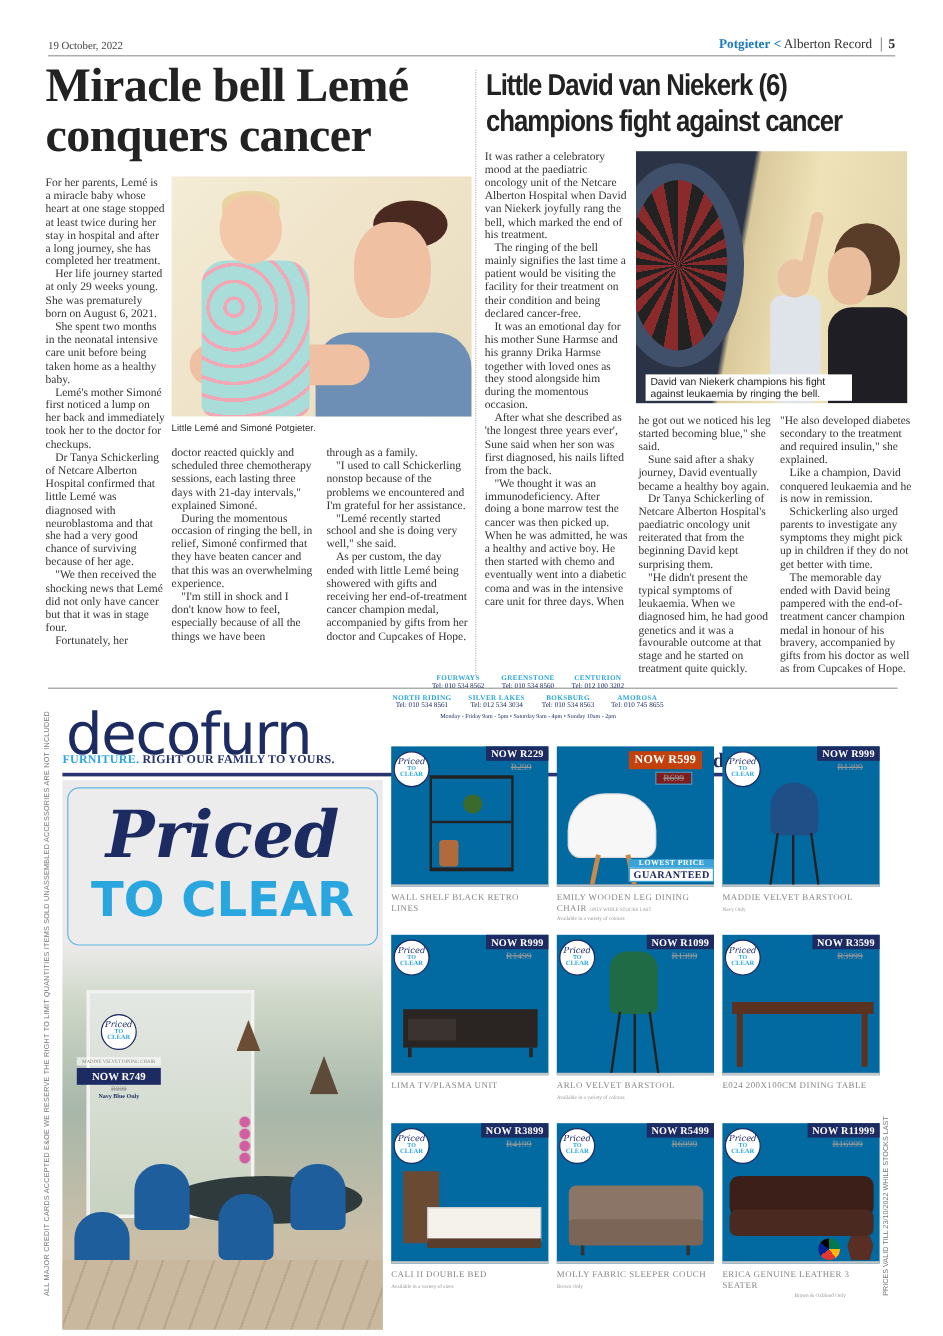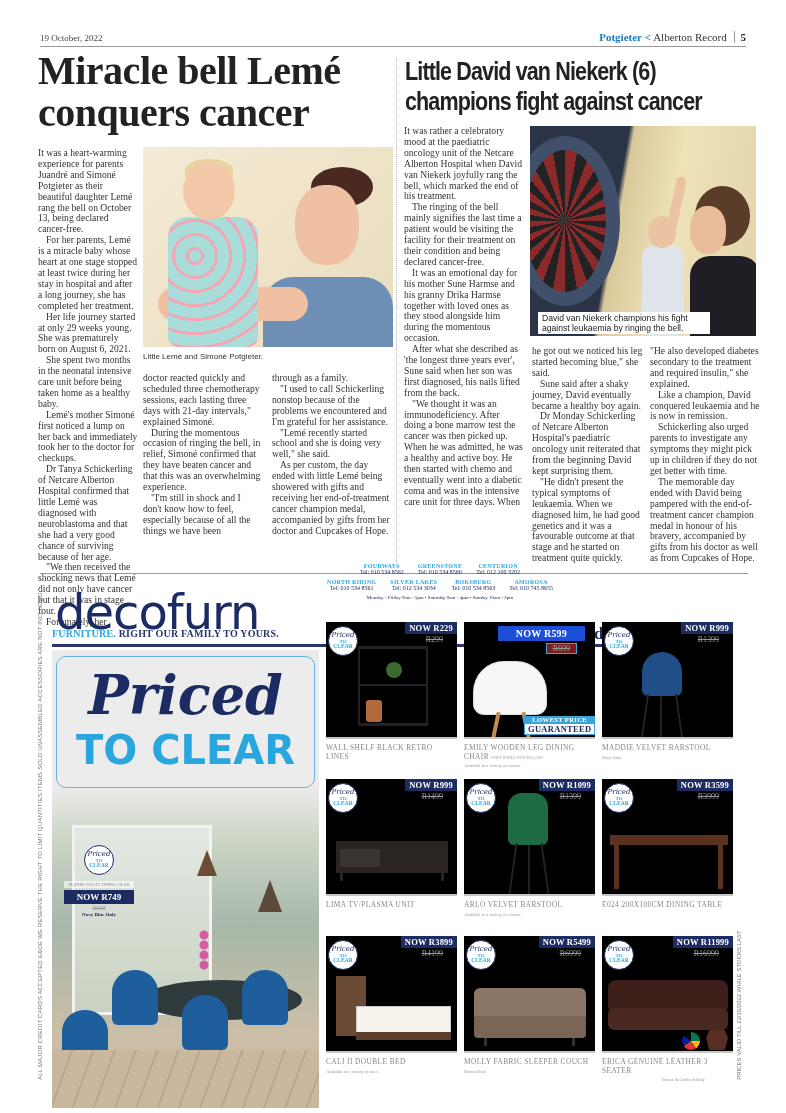--- a/index.html
+++ b/index.html
@@ -83,23 +83,23 @@
   .hero-badge .was { font-size: 6px; color: #999; text-decoration: line-through; margin-top: 1px; }
   .hero-badge .note { font-size: 5px; color: #1d2b63; font-weight: bold; margin-top: 1px; }
 
   .seal { width: 30px; height: 30px; border-radius: 50%; border: 1.2px solid #1d2b63; background: #fff; display: flex; flex-direction: column; align-items: center; justify-content: center; line-height: 1; }
   .seal .s1 { font-family: "DejaVu Serif", serif; font-style: italic; font-size: 7px; color: #1d2b63; }
   .seal .s2 { font-size: 5px; font-weight: bold; color: #2aa6df; }
   .seal .s3 { font-size: 5.5px; font-weight: bold; color: #2aa6df; }
 
   .grid { position: absolute; left: 326px; top: 622px; width: 408px; }
   .card { position: absolute; width: 131px; height: 150px; }
-  .card .img { position: absolute; left: 0; top: 0; width: 131px; height: 117px; background: #000000; overflow: hidden; border-bottom: 2px solid #c6c6c6; }
+  .card .img { position: absolute; left: 0; top: 0; width: 131px; height: 117px; background: #0369a1; overflow: hidden; border-bottom: 2px solid #c6c6c6; }
   .card .now { position: absolute; right: 0; top: 0; background: #1d2b63; color: #fff; font-weight: bold; font-size: 8.5px; padding: 1px 4px; letter-spacing: 0.2px; }
-  .card .now.light { background: #1d4ed8; right: 10px; top: 4px; font-size: 10px; padding: 2px 18px; }
+  .card .now.light { background: #c2410c; right: 10px; top: 4px; font-size: 10px; padding: 2px 5px; }
   .card .was { position: absolute; right: 14px; top: 13px; font-size: 8px; color: #999; text-decoration: line-through; }
   .card .was.box { border: 1px solid #3aa4d8; background: #7f1d1d; padding: 0 6px; right: 18px; top: 21px; }
   .card .seal { position: absolute; left: 2px; top: 4px; }
   .card .title { position: absolute; left: 0; top: 121px; width: 131px; font-size: 7.4px; font-weight: normal; color: #888; letter-spacing: 0.4px; line-height: 9.4px; text-transform: uppercase; }
   .card .sub { font-size: 4px; color: #999; letter-spacing: 0; text-transform: none; }
   .card .note { position: absolute; left: 0; font-size: 4.4px; color: #999; }
   .lowest { position: absolute; left: 60px; top: 94px; text-align: center; }
   .lowest .l1 { background: #3aa4d8; color: #fff; font-size: 6.5px; font-weight: bold; padding: 0 4px; letter-spacing: 0.4px; }
   .lowest .l2 { background: #fff; color: #1d2b63; border: 1px solid #3aa4d8; font-size: 8.5px; font-weight: bold; padding: 0 3px; letter-spacing: 0.3px; }
 
@@ -115,21 +115,20 @@
     <span class="section">Potgieter</span>
     <span class="sep">&lt;</span>
     <span class="paper">Alberton Record</span>
     <span class="pg">5</span>
   </span>
 </div>
 
 <h1 class="headline1">Miracle bell Lemé conquers cancer</h1>
 
 <div class="col" style="left:38px; top:148px; width:100px;">
-  <p>It was a heart-warming experience for parents Juandré and Simoné Potgieter as their beautiful daughter Lemé rang the bell on October 13, being declared cancer-free.</p>
   <p>For her parents, Lemé is a miracle baby whose heart at one stage stopped at least twice during her stay in hospital and after a long journey, she has completed her treatment.</p>
   <p>Her life journey started at only 29 weeks young. She was prematurely born on August 6, 2021.</p>
   <p>She spent two months in the neonatal intensive care unit before being taken home as a healthy baby.</p>
   <p>Lemé's mother Simoné first noticed a lump on her back and immediately took her to the doctor for checkups.</p>
   <p>Dr Tanya Schickerling of Netcare Alberton Hospital confirmed that little Lemé was diagnosed with neuroblastoma and that she had a very good chance of surviving because of her age.</p>
   <p>"We then received the shocking news that Lemé did not only have cancer but that it was in stage four.</p>
   <p>Fortunately, her</p>
 </div>
 
 <div class="photo photo-leme">
@@ -185,21 +184,21 @@
     <div class="hair"></div>
       <div class="face"></div>
       <div class="top"></div>
   </div>
 </div>
 <div class="caption-david">David van Niekerk champions his fight against leukaemia by ringing the bell.</div>
 
 <div class="col" style="left:532px; top:346px; width:112px;">
   <p>he got out we noticed his leg started becoming blue," she said.</p>
   <p>Sune said after a shaky journey, David eventually became a healthy boy again.</p>
-  <p>Dr Monday Schickerling of Netcare Alberton Hospital's paediatric oncology unit reiterated that from the beginning David kept surprising them.</p>
+  <p>Dr Tanya Schickerling of Netcare Alberton Hospital's paediatric oncology unit reiterated that from the beginning David kept surprising them.</p>
   <p>"He didn't present the typical symptoms of leukaemia. When we diagnosed him, he had good genetics and it was a favourable outcome at that stage and he started on treatment quite quickly.</p>
 </div>
 <div class="col" style="left:650px; top:346px; width:110px;">
   <p>"He also developed diabetes secondary to the treatment and required insulin," she explained.</p>
   <p>Like a champion, David conquered leukaemia and he is now in remission.</p>
   <p>Schickerling also urged parents to investigate any symptoms they might pick up in children if they do not get better with time.</p>
   <p>The memorable day ended with David being pampered with the end-of-treatment cancer champion medal in honour of his bravery, accompanied by gifts from his doctor as well as from Cupcakes of Hope.</p>
 </div>
 
 <div class="hr-article"></div>

